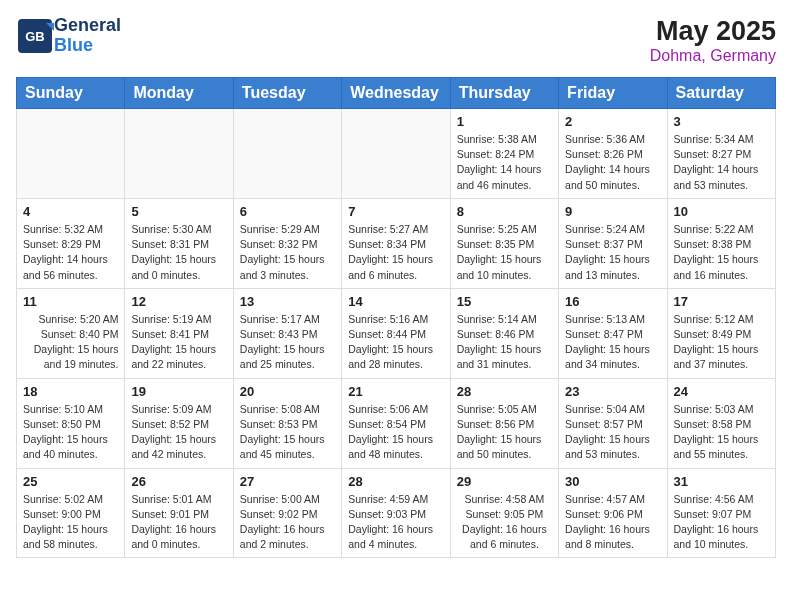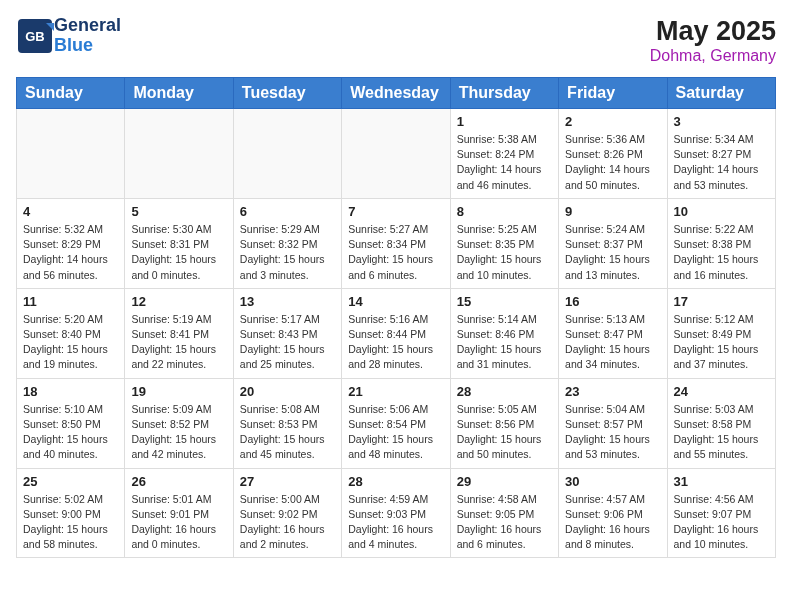--- a/index.html
+++ b/index.html
@@ -183,21 +183,21 @@
           <span class="day-num">10</span>
           <div class="day-info" style="white-space: pre-line;">Sunrise: 5:22 AM
 Sunset: 8:38 PM
 Daylight: 15 hours
 and 16 minutes.</div>
         </td>
       </tr>
       <tr>
         <td>
           <span class="day-num">11</span>
-          <div class="day-info" style="white-space: pre-line;">Sunrise: 5:20 AM
+          <div class="day-info" style="white-space: pre-line; text-align: right;">Sunrise: 5:20 AM
 Sunset: 8:40 PM
 Daylight: 15 hours
 and 19 minutes.</div>
         </td>
         <td>
           <span class="day-num">12</span>
           <div class="day-info" style="white-space: pre-line;">Sunrise: 5:19 AM
 Sunset: 8:41 PM
 Daylight: 15 hours
 and 22 minutes.</div>
@@ -313,21 +313,21 @@
         </td>
         <td>
           <span class="day-num">28</span>
           <div class="day-info" style="white-space: pre-line;">Sunrise: 4:59 AM
 Sunset: 9:03 PM
 Daylight: 16 hours
 and 4 minutes.</div>
         </td>
         <td>
           <span class="day-num">29</span>
-          <div class="day-info" style="white-space: pre-line;">Sunrise: 4:58 AM
+          <div class="day-info" style="white-space: pre-line; text-align: center;">Sunrise: 4:58 AM
 Sunset: 9:05 PM
 Daylight: 16 hours
 and 6 minutes.</div>
         </td>
         <td>
           <span class="day-num">30</span>
           <div class="day-info" style="white-space: pre-line;">Sunrise: 4:57 AM
 Sunset: 9:06 PM
 Daylight: 16 hours
 and 8 minutes.</div>

